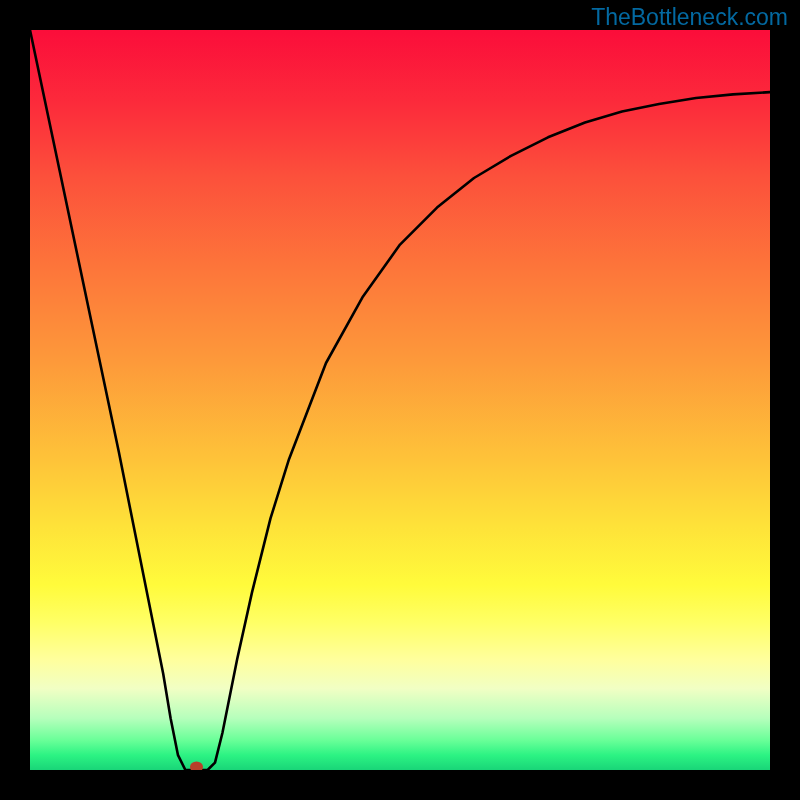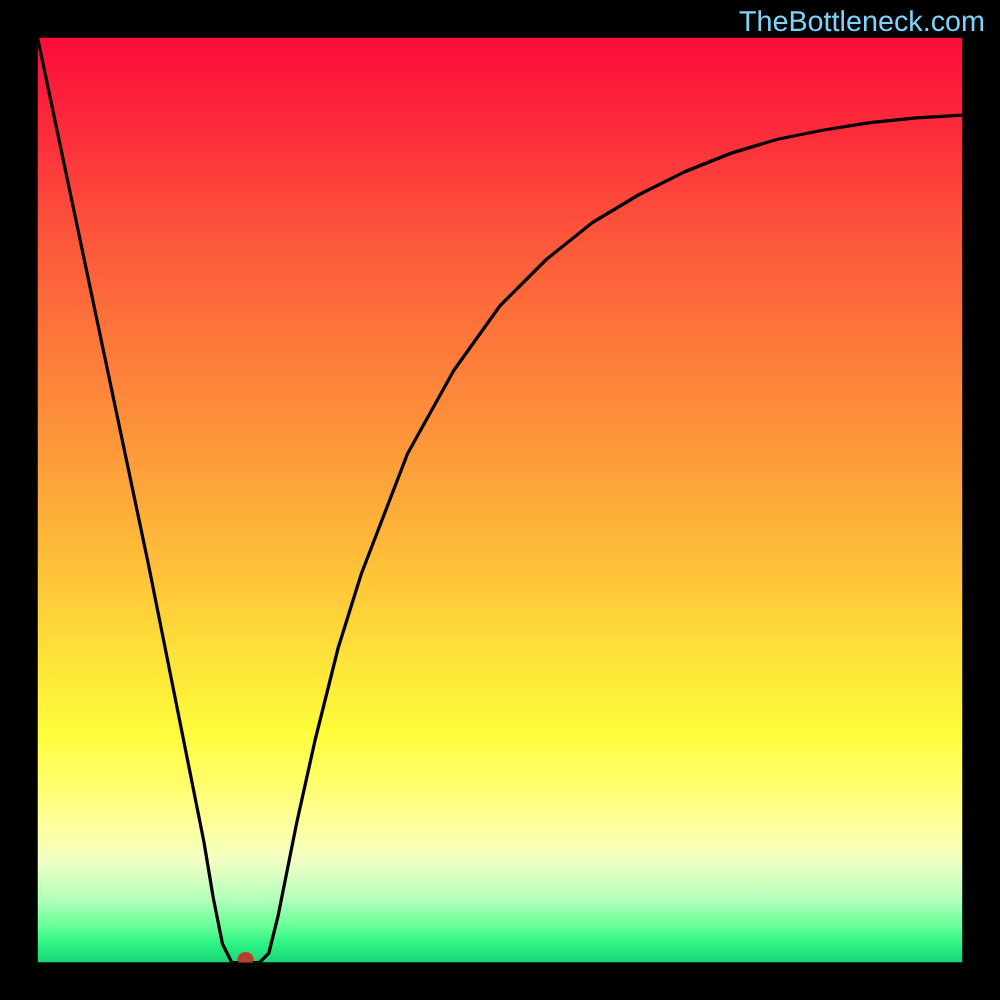--- a/index.html
+++ b/index.html
@@ -14,21 +14,21 @@
   .wrapper {
     position: relative;
     width: 800px;
     height: 800px;
     background: #000;
   }
   .watermark {
     position: absolute;
     top: 4px;
     right: 12px;
-    color: #7dd3fc;
+    color: #0369a1;
     font-size: 23px;
     font-weight: 400;
     font-family: Arial, sans-serif;
     z-index: 10;
   }
   .plot-area {
     position: absolute;
     left: 30px;
     top: 30px;
     width: 740px;

